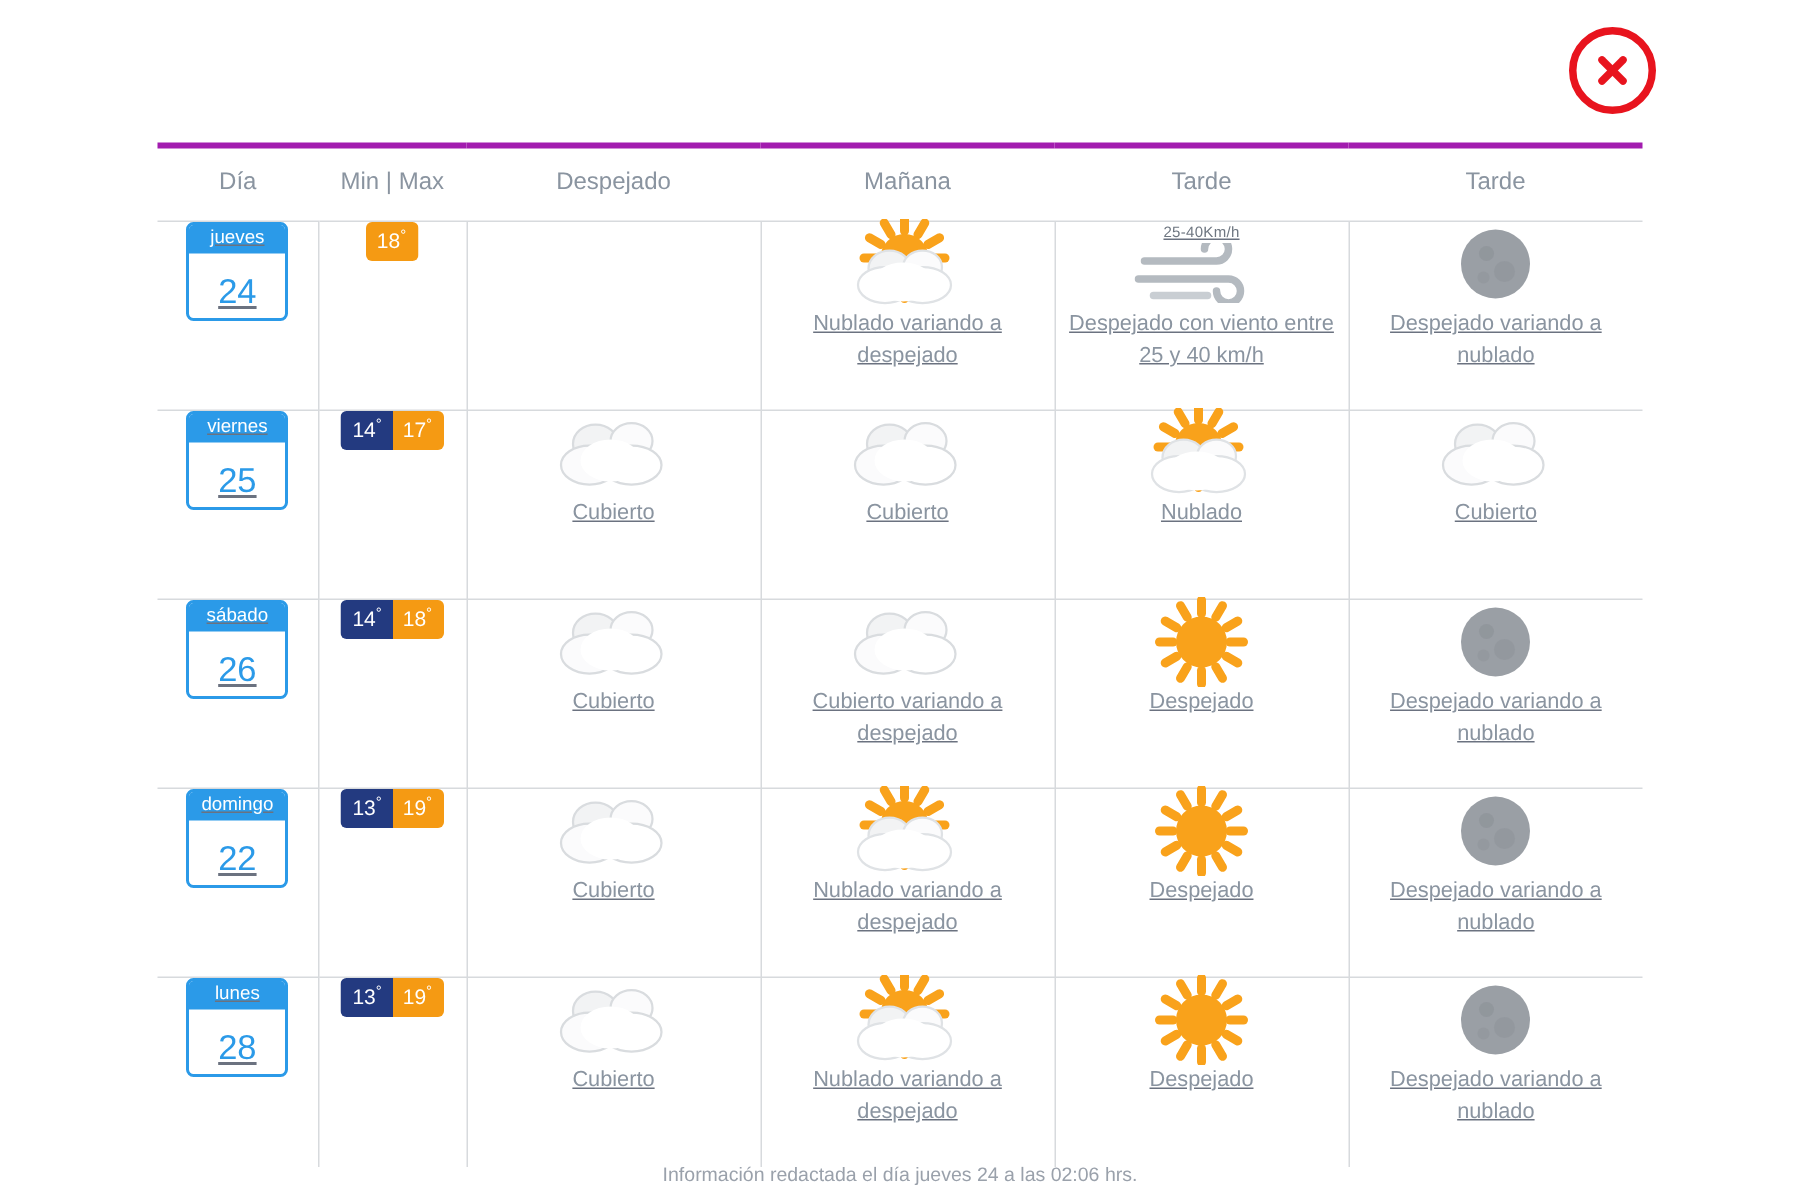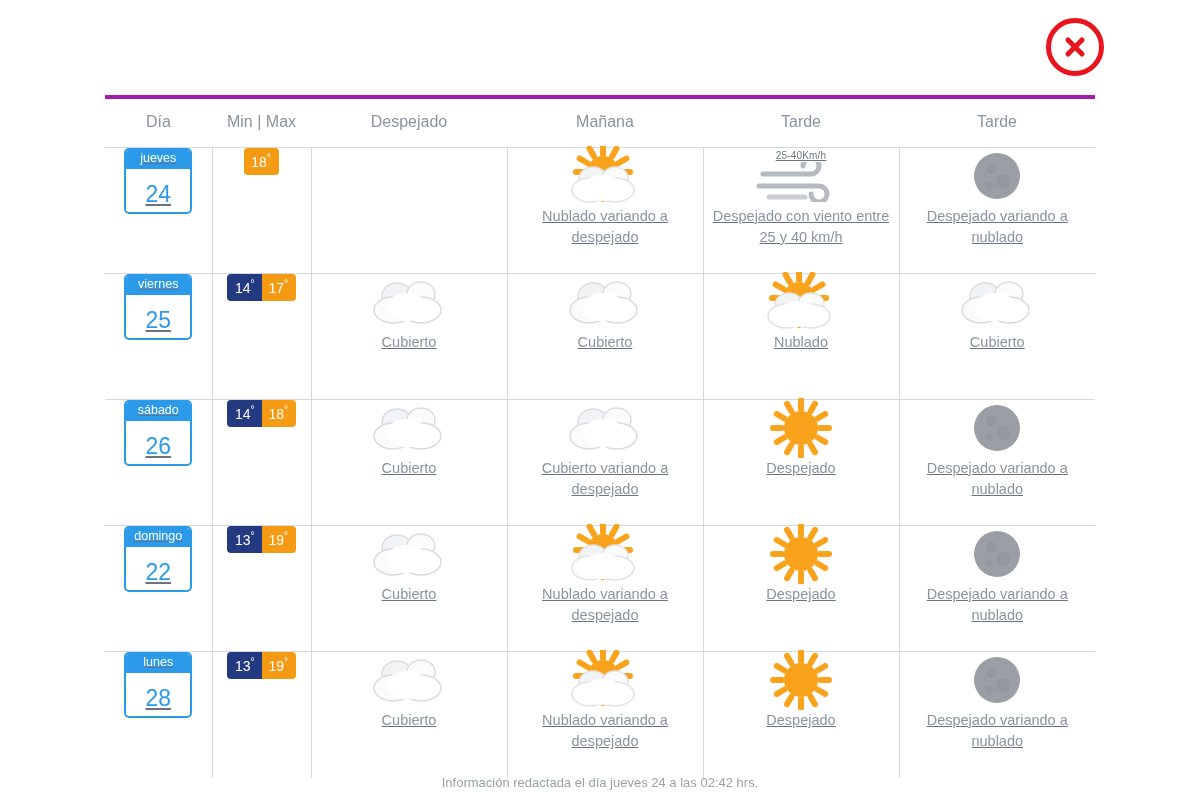--- a/index.html
+++ b/index.html
@@ -566,14 +566,14 @@
                   <circle cx="22" cy="38" r="4" fill="#8b9096" opacity=".4"></circle>
                 </svg>
               </div>
               <div class="cell-desc">Despejado variando a nublado</div>
             </td>
           </tr>
         </tbody>
     </table>
   </div>
 
-  <div class="footer-note">Información redactada el día jueves 24 a las 02:42 hrs.</div>
+  <div class="footer-note">Información redactada el día jueves 24 a las 02:06 hrs.</div>
 </div>
 
 </body></html>

